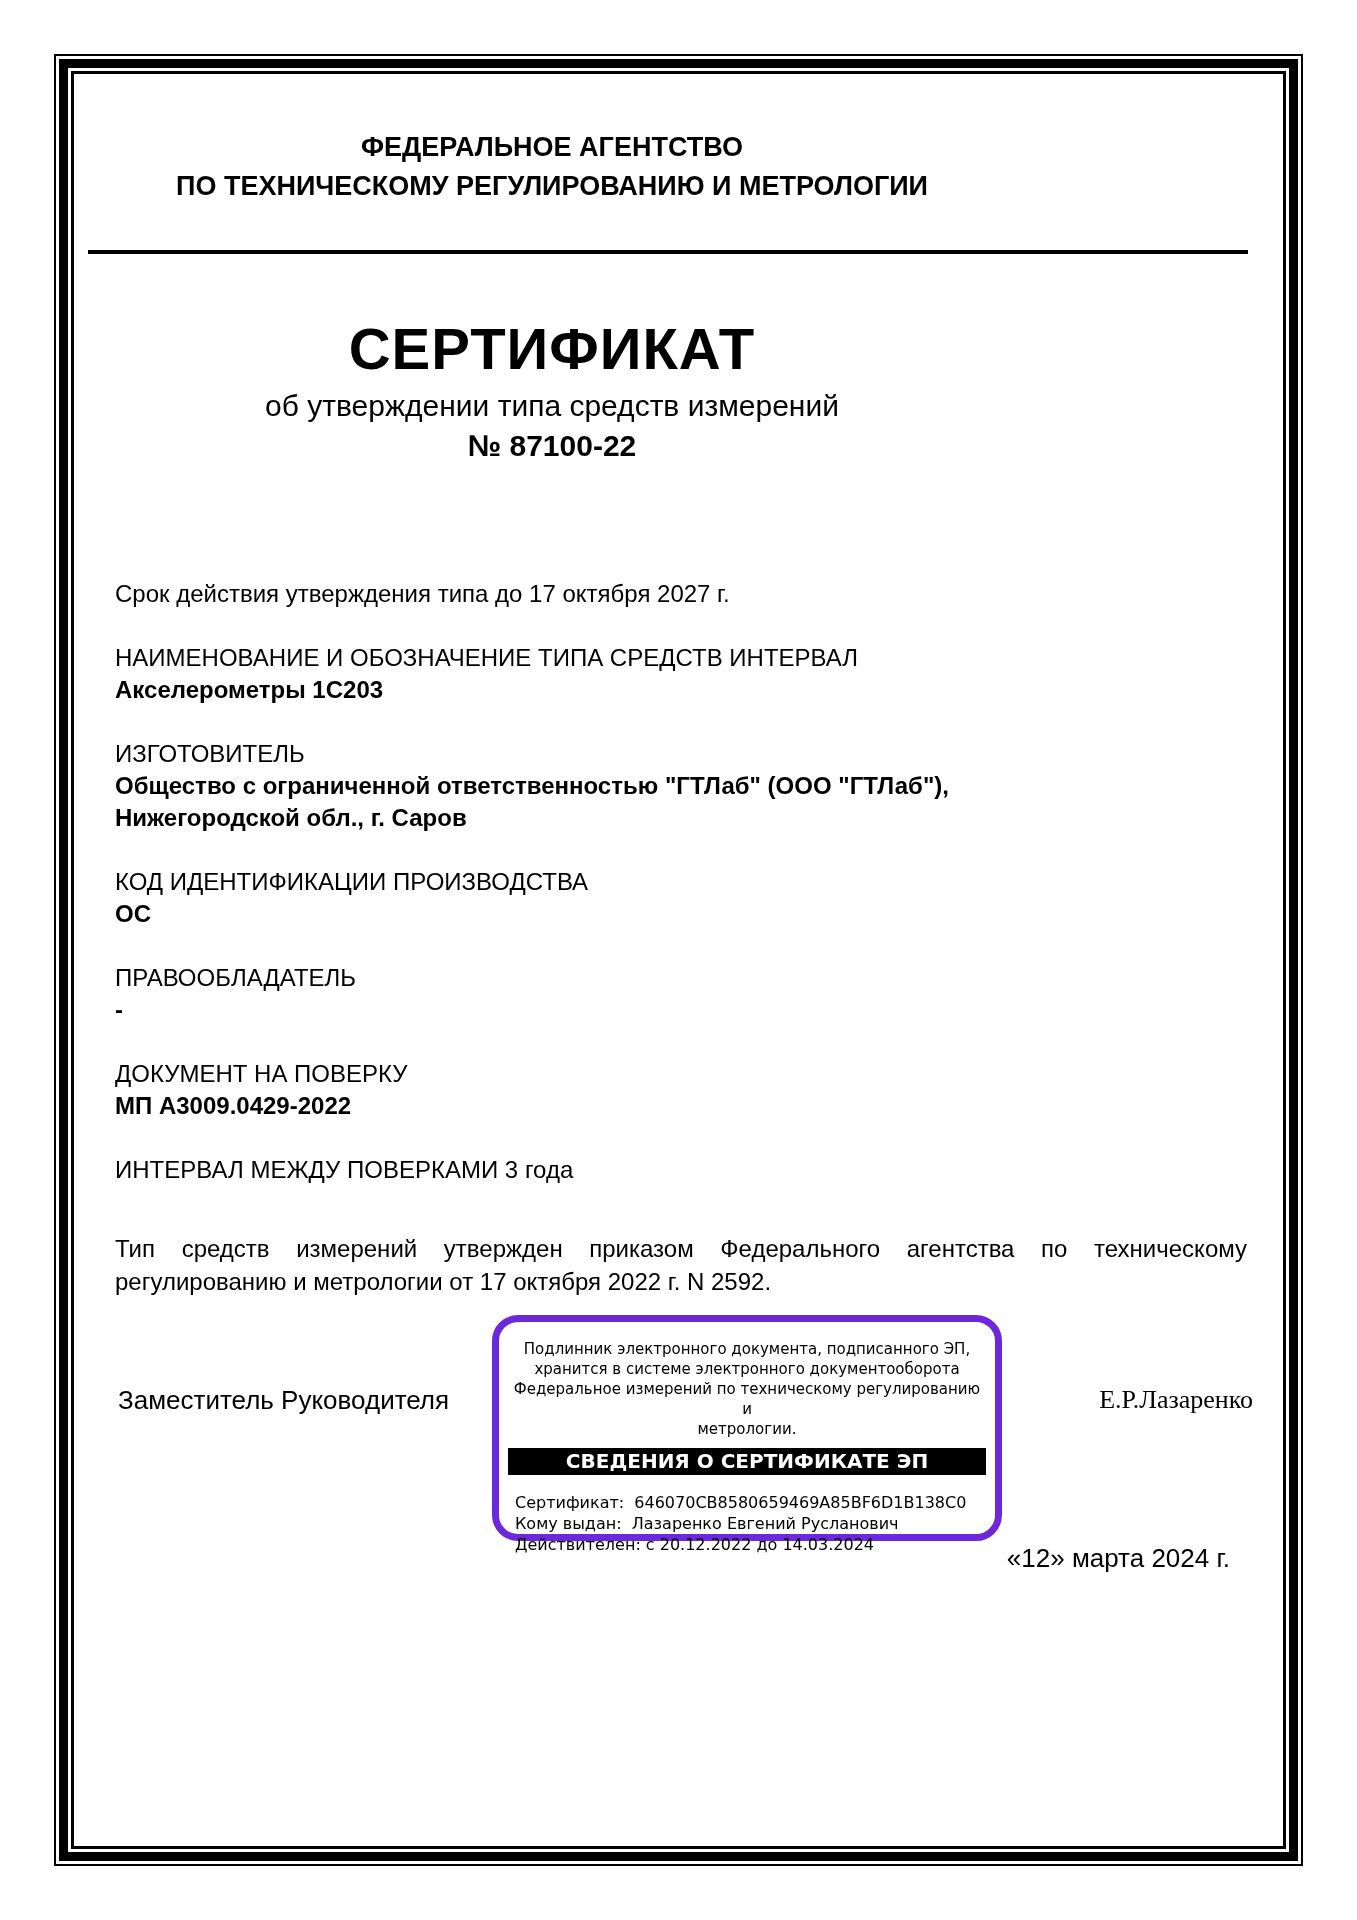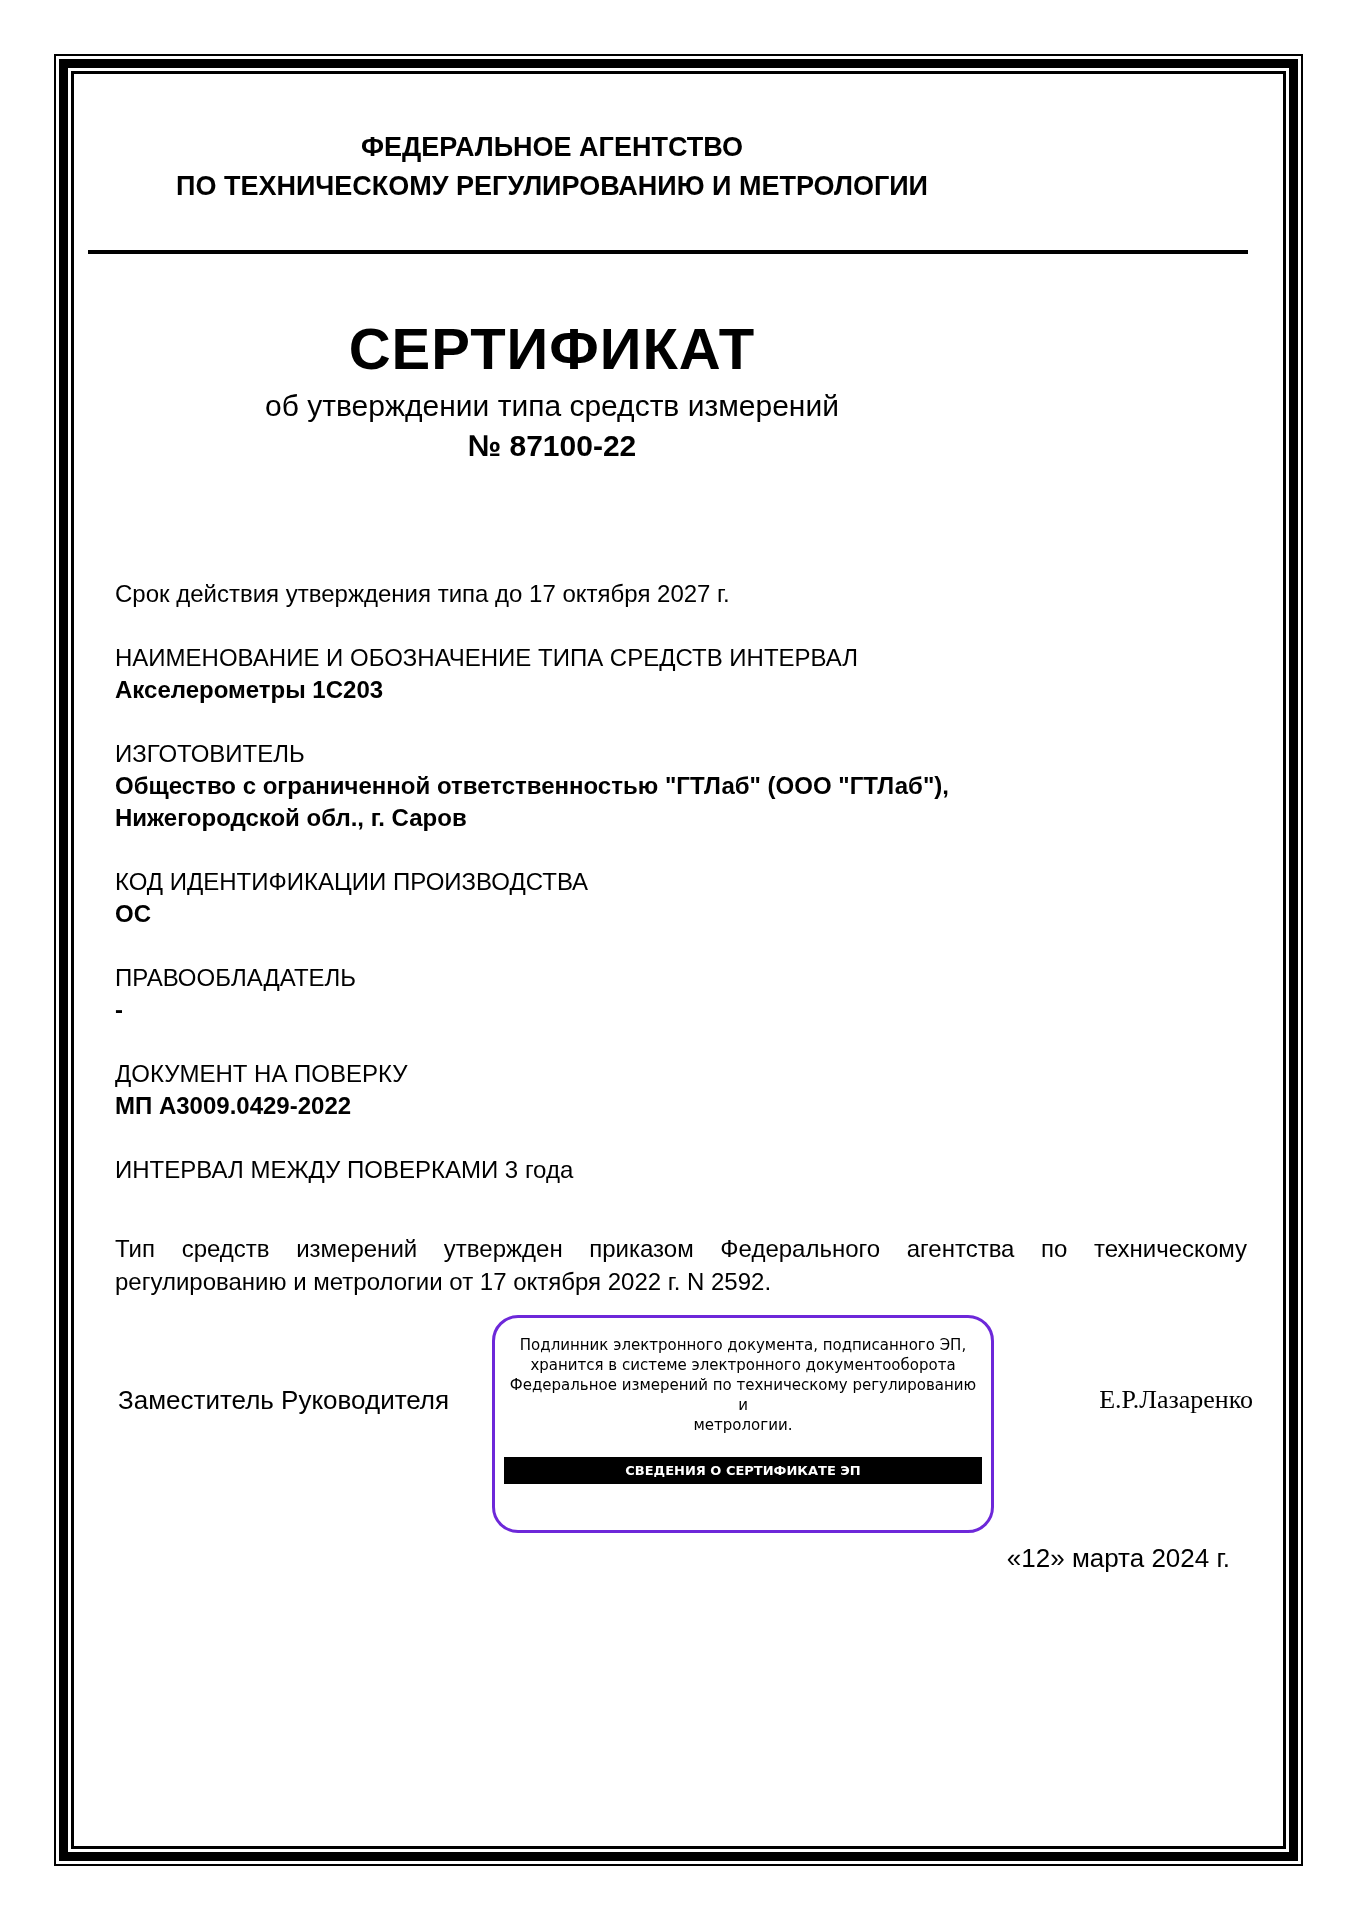--- a/index.html
+++ b/index.html
@@ -37,30 +37,30 @@
   .field-value { font-weight: bold; }
   .interval-line { margin-bottom: 0 !important; }
   .approval-par { margin-top: 46px !important; margin-bottom: 0 !important; text-align: justify; line-height: 33px; }
 
   .position-label { position: absolute; top: 1385px; left: 118px; font-size: 26px; }
   .signer-name  { position: absolute; top: 1385px; right: 104px; font-size: 26px; font-family: Liberation Serif, serif; }
   .doc-date     { position: absolute; top: 1543px; right: 127px; font-size: 26px; }
 
   .stamp {
     position: absolute; top: 1315px; left: 492px; width: 496px; height: 212px;
-    border: 3px solid #6d28d9; border-radius: 26px; background: #fff;
+    border: 7px solid #6d28d9; border-radius: 26px; background: #fff;
     font-family: "DejaVu Sans", sans-serif;
   }
   .stamp-top {
     margin: 17px 8px 0 8px; text-align: center;
     font-size: 15px; line-height: 20px;
   }
   .stamp-bar {
-    margin: 22px 9px 0 9px; background: #000; color: #fff;
-    text-align: center; font-size: 13px; font-weight: bold;
+    margin: 9px 9px 0 9px; background: #000; color: #fff;
+    text-align: center; font-size: 20px; font-weight: bold;
     height: 27px; line-height: 27px;
   }
   .stamp-details {
     margin: 17px 8px 0 16px;
     font-size: 16px; line-height: 21px;
   }
   .stamp-details div { white-space: pre; }
 </style>
 </head>
 <body>
@@ -124,15 +124,20 @@
 <div class="signer-name">Е.Р.Лазаренко</div>
 
 <div class="stamp">
   <div class="stamp-top">
     <div>Подлинник электронного документа, подписанного ЭП,</div>
     <div>хранится в системе электронного документооборота</div>
     <div>Федеральное измерений по техническому регулированию и</div>
     <div>метрологии.</div>
   </div>
   <div class="stamp-bar">СВЕДЕНИЯ О СЕРТИФИКАТЕ ЭП</div>
+  <div class="stamp-details">
+    <div>Сертификат:  646070CB8580659469A85BF6D1B138C0</div>
+    <div>Кому выдан:  Лазаренко Евгений Русланович</div>
+    <div>Действителен: с 20.12.2022 до 14.03.2024</div>
+  </div>
 </div>
 
 <div class="doc-date">«12» марта 2024 г.</div>
 
 </body></html>

